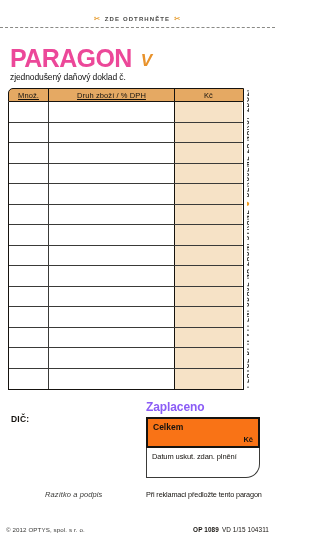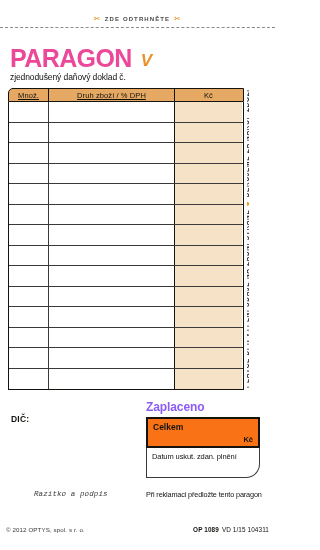--- a/index.html
+++ b/index.html
@@ -202,26 +202,25 @@
     position: absolute;
     left: 5px; top: 4px;
     font-size: 7.5px;
     color: #16130f;
     letter-spacing: -0.1px;
   }
 
   
   .razitko {
     position: absolute;
-    left: 34px; top: 490px;
+    left: 45px; top: 490px;
     font-size: 7.5px;
     font-style: italic;
     color: #3a3a38;
     letter-spacing: 0.1px;
-    font-family: Liberation Mono, monospace;
   }
   .reklamace {
     position: absolute;
     left: 146px; top: 490px;
     font-size: 7.3px;
     color: #16130f;
     letter-spacing: -0.15px;
   }
 
   

